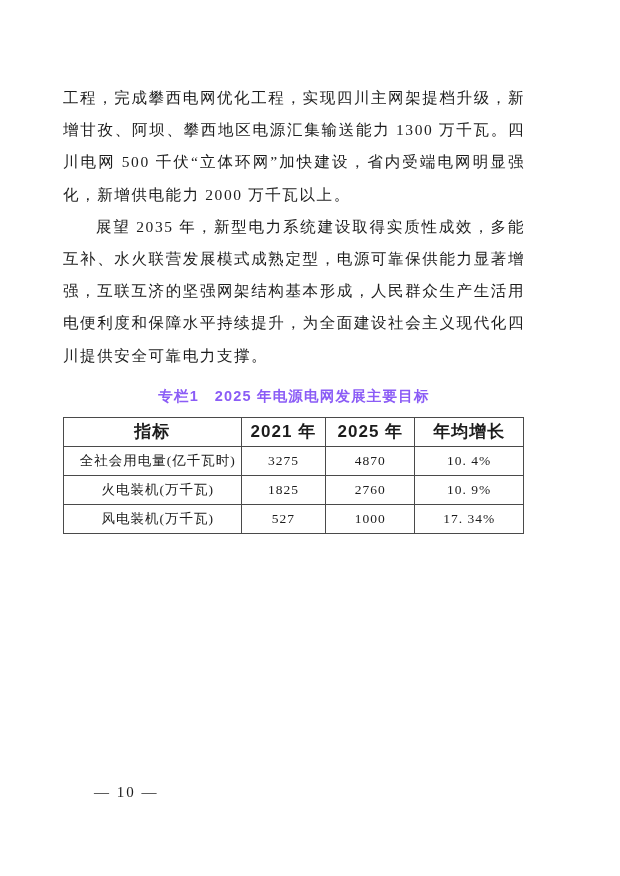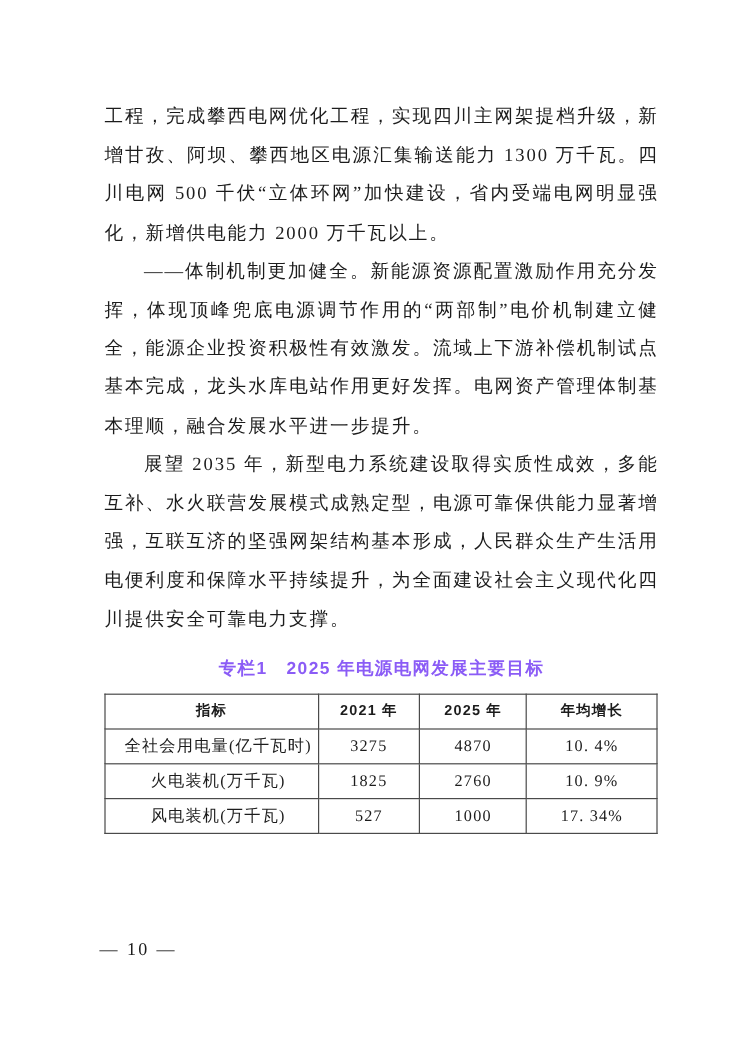--- a/index.html
+++ b/index.html
@@ -7,21 +7,21 @@
     position: relative;
     width: 620px;
     height: 876px;
     background: #ffffff;
     overflow: hidden;
     font-family: "Liberation Serif", "DejaVu Serif", serif;
     color: #1c1c1c;
   }
   .content {
     position: absolute;
-    left: 87px;
+    left: 63px;
     top: 82px;
     width: 462px;
   }
   .para {
     margin: 0;
     font-size: 15.5px;
     line-height: 32.2px;
     letter-spacing: 1.6px;
     text-align: justify;
     text-justify: inter-character;
@@ -53,44 +53,43 @@
     padding: 0;
     font-size: 13.5px;
     letter-spacing: 1px;
     text-align: center;
     vertical-align: middle;
     background: #ffffff;
   }
   table.targets th {
     font-family: "Liberation Sans", "DejaVu Sans", sans-serif;
     font-weight: 700;
-    font-size: 12px;
+    font-size: 17px;
   }
   table.targets td.label {
     text-align: center;
     padding-left: 11px;
     font-family: "Liberation Serif", "DejaVu Serif", serif;
   }
   .footer {
     position: absolute;
-    left: 83px;
+    left: 94px;
     top: 784px;
     font-size: 15px;
     letter-spacing: 2px;
     color: #1c1c1c;
   }
 </style>
 </head>
 <body>
 
 <div class="page">
   <div class="content">
     <div>
         <p class="para">工程，完成攀西电网优化工程，实现四川主网架提档升级，新增甘孜、阿坝、攀西地区电源汇集输送能力 1300 万千瓦。四川电网 500 千伏“立体环网”加快建设，省内受端电网明显强化，新增供电能力 2000 万千瓦以上。</p>
-        <p class="para indent">——体制机制更加健全。新能源资源配置激励作用充分发挥，体现顶峰兜底电源调节作用的“两部制”电价机制建立健全，能源企业投资积极性有效激发。流域上下游补偿机制试点基本完成，龙头水库电站作用更好发挥。电网资产管理体制基本理顺，融合发展水平进一步提升。</p>
         <p class="para indent">展望 2035 年，新型电力系统建设取得实质性成效，多能互补、水火联营发展模式成熟定型，电源可靠保供能力显著增强，互联互济的坚强网架结构基本形成，人民群众生产生活用电便利度和保障水平持续提升，为全面建设社会主义现代化四川提供安全可靠电力支撑。</p>
       </div>
     <div class="box-title">专栏1　2025 年电源电网发展主要目标</div>
     <table class="targets">
       <colgroup>
           <col>
           <col>
           <col>
           <col>
         </colgroup>

